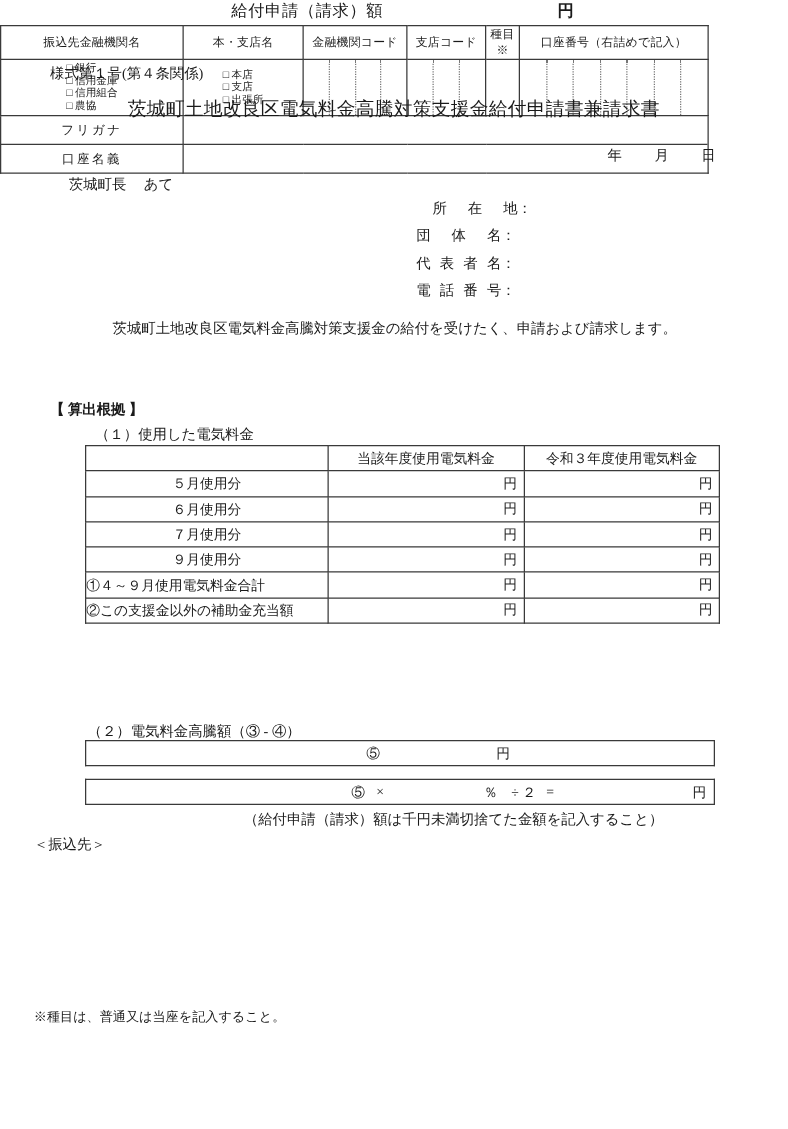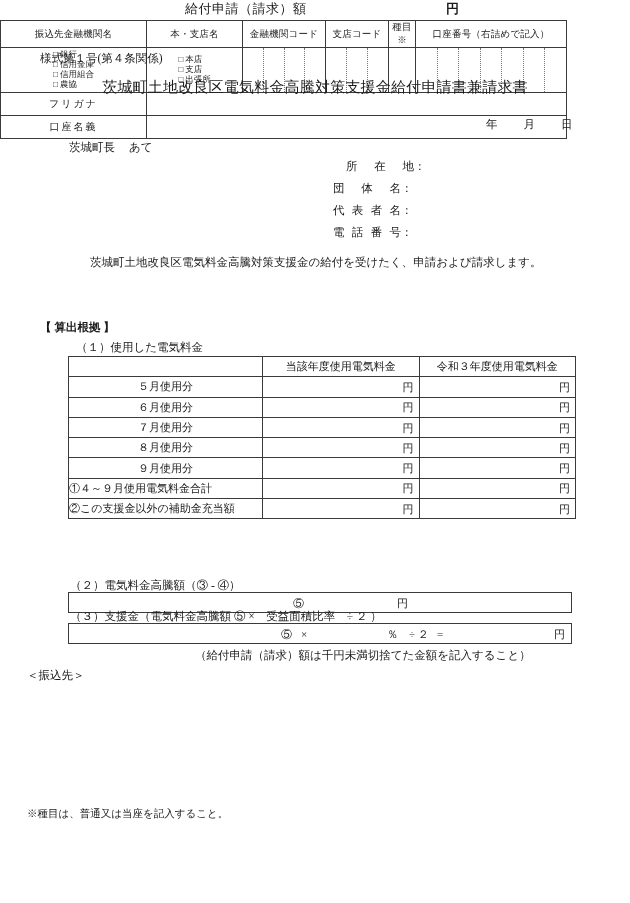--- a/index.html
+++ b/index.html
@@ -25,21 +25,21 @@
   
   .abs { position: absolute; white-space: nowrap; }
 
   
   #form-code { left: 40px; top: 51px; font-size: 11.5px; }
   #doc-title { left: 0; top: 78px; width: 630px; text-align: center; font-size: 15px; letter-spacing: .2px; }
   #date-line { left: 486px; top: 117px; font-size: 11.5px; }
   #date-line span { display: inline-block; }
   #date-line .d-y { margin-right: 26px; }
   #date-line .d-m { margin-right: 26px; }
-  #addressee { left: 69px; top: 140px; font-size: 11.5px; }
+  #addressee { left: 55px; top: 140px; font-size: 11.5px; }
   #addressee .gap { display: inline-block; width: 14px; }
 
   
   .field-row {
     position: absolute;
     left: 333px;
     font-size: 11.5px;
   }
   .field-label {
     display: inline-block;
@@ -259,33 +259,20 @@
         <span class="val"></span>
         <span class="yen">円</span>
       </td>
       <td class="money-cell">
         <span class="marker"></span>
         <span class="val"></span>
         <span class="yen">円</span>
       </td>
     </tr>
 
-    <tr>
-      <td class="cell-center">８月使用分</td>
-      <td class="money-cell">
-        <span class="marker"></span>
-        <span class="val"></span>
-        <span class="yen">円</span>
-      </td>
-      <td class="money-cell">
-        <span class="marker"></span>
-        <span class="val"></span>
-        <span class="yen">円</span>
-      </td>
-    </tr>
 
     <tr>
       <td class="cell-center">９月使用分</td>
       <td class="money-cell">
         <span class="marker"></span>
         <span class="val"></span>
         <span class="yen">円</span>
       </td>
       <td class="money-cell">
         <span class="marker"></span>
@@ -333,21 +320,20 @@
       <td>
         <div class="koutou-inner">
           <span class="koutou-marker">⑤</span>
           <span class="koutou-yen">円</span>
         </div>
       </td>
     </tr>
   </tbody>
     </table>
 
-  <div class="abs section-label" id="sec3-label">（３）支援金（電気料金高騰額 ⑤ ×　受益面積比率　÷ ２ ）</div>
 
   <table class="grid" id="table-shien">
     <tbody>
         <tr>
       <td>
         <div class="shien-inner">
           <span class="shien-marker">⑤</span>
           <span class="shien-times">×</span>
           <span class="shien-pct">％</span>
           <span class="shien-div">÷ ２</span>

